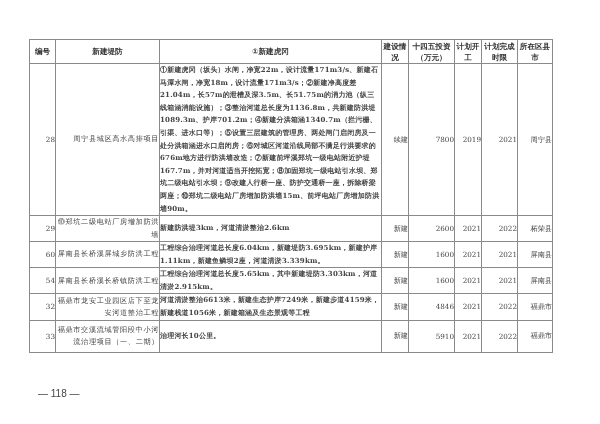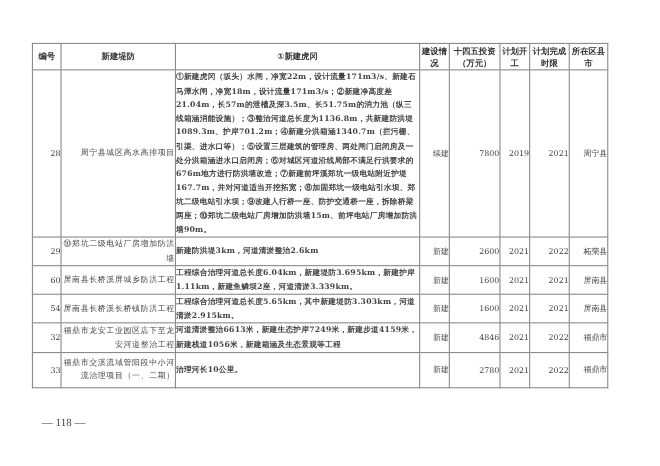--- a/index.html
+++ b/index.html
@@ -6,22 +6,22 @@
   body { width:600px; height:424px; position:relative; overflow:hidden;
          font-family: "DejaVu Serif", "Liberation Serif", serif; color:#333; }
   table.proj { position:absolute; left:29px; top:39px; border-collapse:collapse;
                table-layout:fixed; width:523px; }
   table.proj td, table.proj th { border:1px solid #8a8a8a; padding:0; vertical-align:middle; }
   table.proj th { font-family:"DejaVu Sans", "Liberation Sans", sans-serif; font-weight:bold;
                   font-size:7.6px; line-height:11px; text-align:center; color:#333; height:23px; }
   td.c { text-align:right; font-size:7.2px; color:#444; }
   td.name { font-size:7.2px; line-height:12.4px; padding:0 4px; color:#444; letter-spacing:0.6px;text-align:right; }
   td.content { font-size:7.0px; line-height:12.6px; padding:1px 5px; color:#444; letter-spacing:0.2px;font-weight:bold; }
-  .footer { position:absolute; left:38px; top:379px; font-size:10px; color:#444;
-            font-family:Liberation Serif, serif;text-align:right; }
+  .footer { position:absolute; left:38px; top:388px; font-size:10px; color:#444;
+            font-family:Liberation Sans, sans-serif;text-align:right; }
 </style>
 </head>
 <body>
 
 <table class="proj">
   <colgroup>
     <col style="width:26px">
     <col style="width:104px">
     <col style="width:222px">
     <col style="width:27px">
@@ -91,21 +91,21 @@
       <td class="c">4846</td>
       <td class="c">2021</td>
       <td class="c">2022</td>
       <td class="c">福鼎市</td>
     </tr>
     <tr style="height:32px">
       <td class="c">33</td>
       <td class="name">福鼎市交溪流域管阳段中小河流治理项目（一、二期）</td>
       <td class="content">治理河长10公里。</td>
       <td class="c">新建</td>
-      <td class="c">2780</td>
+      <td class="c">5910</td>
       <td class="c">2021</td>
       <td class="c">2022</td>
       <td class="c">福鼎市</td>
     </tr>
   </tbody>
 </table>
 
 <div class="footer">— 118 —</div>
 
 </body></html>

